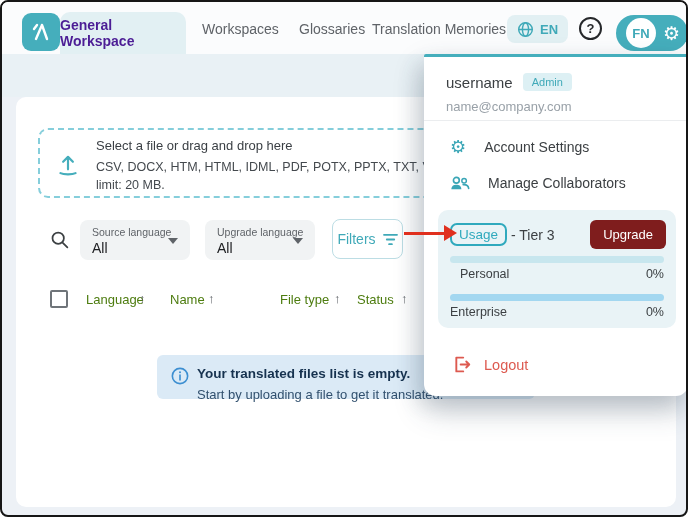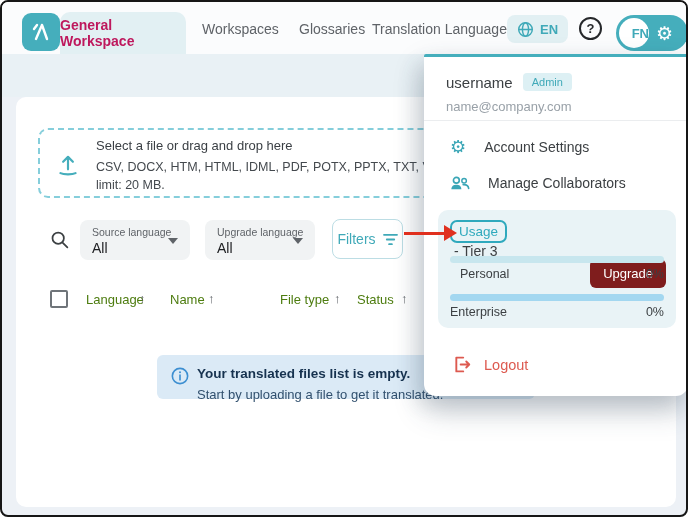--- a/index.html
+++ b/index.html
@@ -7,33 +7,33 @@
   .frame { position:relative; width:688px; height:517px; border:2px solid #161616;
            border-radius:8px; background:#edf1f6; overflow:hidden;
            font-family:"Liberation Sans", sans-serif; }
 
   
   .topbar { position:absolute; left:0; top:0; right:0; height:52px; background:#fbfcfd; }
   .logo { position:absolute; left:20px; top:11px; width:38px; height:38px; border-radius:9px;
           background:#45aebc; display:flex; align-items:center; justify-content:center; }
   .tab-active-bg { position:absolute; left:58px; top:10px; width:126px; height:42px;
           background:#e2f0f3; border-radius:10px 10px 0 0; display:flex; align-items:center;
-          justify-content:center; color:#be185d; font-size:14px; font-weight:700; }
+          justify-content:center; color:#4c1d95; font-size:14px; font-weight:700; }
   .nav-tab { position:absolute; top:19px; font-size:14px; color:#5f6368; cursor:default; }
   .nav-ws { left:200px; } .nav-gl { left:297px; } .nav-tm { left:370px; }
   .lang-pill { position:absolute; left:505px; top:13px; height:28px; padding:10px 10px;
           background:#e2f0f3; border-radius:8px; display:flex; align-items:center; gap:6px; }
   .lang-pill span { color:#3fa9b8; font-size:13px; font-weight:700; }
   .help-btn { position:absolute; left:577px; top:15px; width:23px; height:23px; border:2px solid #26282b;
           border-radius:50%; display:flex; align-items:center; justify-content:center;
           font-size:13px; font-weight:700; color:#26282b; }
   .user-pill { position:absolute; left:614px; top:13px; width:72px; height:36px; background:#45aebc;
           border-radius:18px; display:flex; align-items:center; }
-  .avatar { width:30px; height:30px; margin-left:3px; background:#ffffff; border-radius:50%;
-          display:flex; align-items:center; justify-content:flex-end; color:#3fa9b8;
+  .avatar { width:30px; height:30px; margin-left:10px; background:#ffffff; border-radius:50%;
+          display:flex; align-items:center; justify-content:center; color:#3fa9b8;
           font-size:13px; font-weight:700; }
   .gear-white { margin-left:7px; color:#ffffff; font-size:19px;
           font-family:"DejaVu Sans", sans-serif; line-height:1; }
 
   
   .crumb-bar { position:absolute; left:0; top:52px; right:0; height:43px; background:#e9f1f5; }
   .crumb-txt { position:absolute; top:68px; font-size:14px; color:#25282b; }
   .crumb-sep { color:#7d858c; }
   .vt-text { position:absolute; left:230px; top:68px; font-size:13.5px; color:#5f6368; }
   .vt-docs { position:absolute; left:278px; top:60px; width:88px; height:30px; background:#45aebc;
@@ -89,21 +89,21 @@
   .u-badge { background:#ddf0f4; color:#3fa9b8; font-size:11px; padding:3px 9px; border-radius:4px; }
   .u-email { position:absolute; left:22px; top:42px; font-size:13px; color:#99a1a8; }
   .p-divider { position:absolute; left:0; right:0; top:63px; height:1px; background:#ebedef; }
   .menu-item { position:absolute; left:26px; display:flex; align-items:center; gap:10px; }
   .mi-1 { top:81px; } .mi-2 { top:118px; }
   .menu-item .lbl { font-size:14px; color:#3c4043; padding-left:8px; }
   .gear-teal { color:#3aa6b6; font-size:18px; font-family:"DejaVu Sans", sans-serif; line-height:1; }
 
   .usage-card { position:absolute; left:14px; top:153px; width:238px; height:118px;
           background:#e9f3f6; border-radius:10px; }
-  .usage-row { position:absolute; left:12px; right:10px; top:10px; display:flex; align-items:flex-start;flex-direction:column; }
+  .usage-row { position:absolute; left:12px; right:10px; top:10px; display:flex; align-items:center; }
   .usage-box { border:2px solid #2fa9bd; border-radius:7px; padding:2px 7px; color:#2fa9bd;
           font-size:13.5px; }
   .tier { font-size:14px; color:#3c4043; margin-left:4px; }
   .upgrade { margin-left:auto; background:#7f1d1d; color:#ffffff; font-size:13px; padding:7px 13px;
           border-radius:6px; border:none; }
   .meter-track { position:absolute; left:12px; right:12px; height:7px; border-radius:4px; }
   .mt-1 { top:46px; background:#c7e6ee; } .mt-2 { top:84px; background:#a3d7f0; }
   .meter-lbls { position:absolute; left:12px; right:12px; display:flex; justify-content:space-between;
           font-size:12.5px; color:#3c4043; }
   .ml-1 { top:57px;margin-left:10px; } .ml-2 { top:95px; }
@@ -126,21 +126,21 @@
     <div class="logo">
       <svg width="24" height="24" viewBox="0 0 24 24">
         <path d="M7 19 L13 5 M13 5 L18 19 M5 9 L8 5" stroke="#ffffff" stroke-width="2.4" fill="none" stroke-linecap="round"></path>
       </svg>
     </div>
     <div class="tab-active-bg">
       <span>General Workspace</span>
     </div>
     <span class="nav-tab nav-ws">Workspaces</span>
     <span class="nav-tab nav-gl">Glossaries</span>
-    <span class="nav-tab nav-tm">Translation Language</span>
+    <span class="nav-tab nav-tm">Translation Memories</span>
 
     <div class="lang-pill">
       <svg width="17" height="17" viewBox="0 0 20 20">
         <circle cx="10" cy="10" r="8" stroke="#3fa9b8" stroke-width="1.7" fill="none"></circle>
         <ellipse cx="10" cy="10" rx="3.6" ry="8" stroke="#3fa9b8" stroke-width="1.7" fill="none"></ellipse>
         <path d="M2 10 H18" stroke="#3fa9b8" stroke-width="1.7"></path>
       </svg>
       <span>EN</span>
     </div>
 

